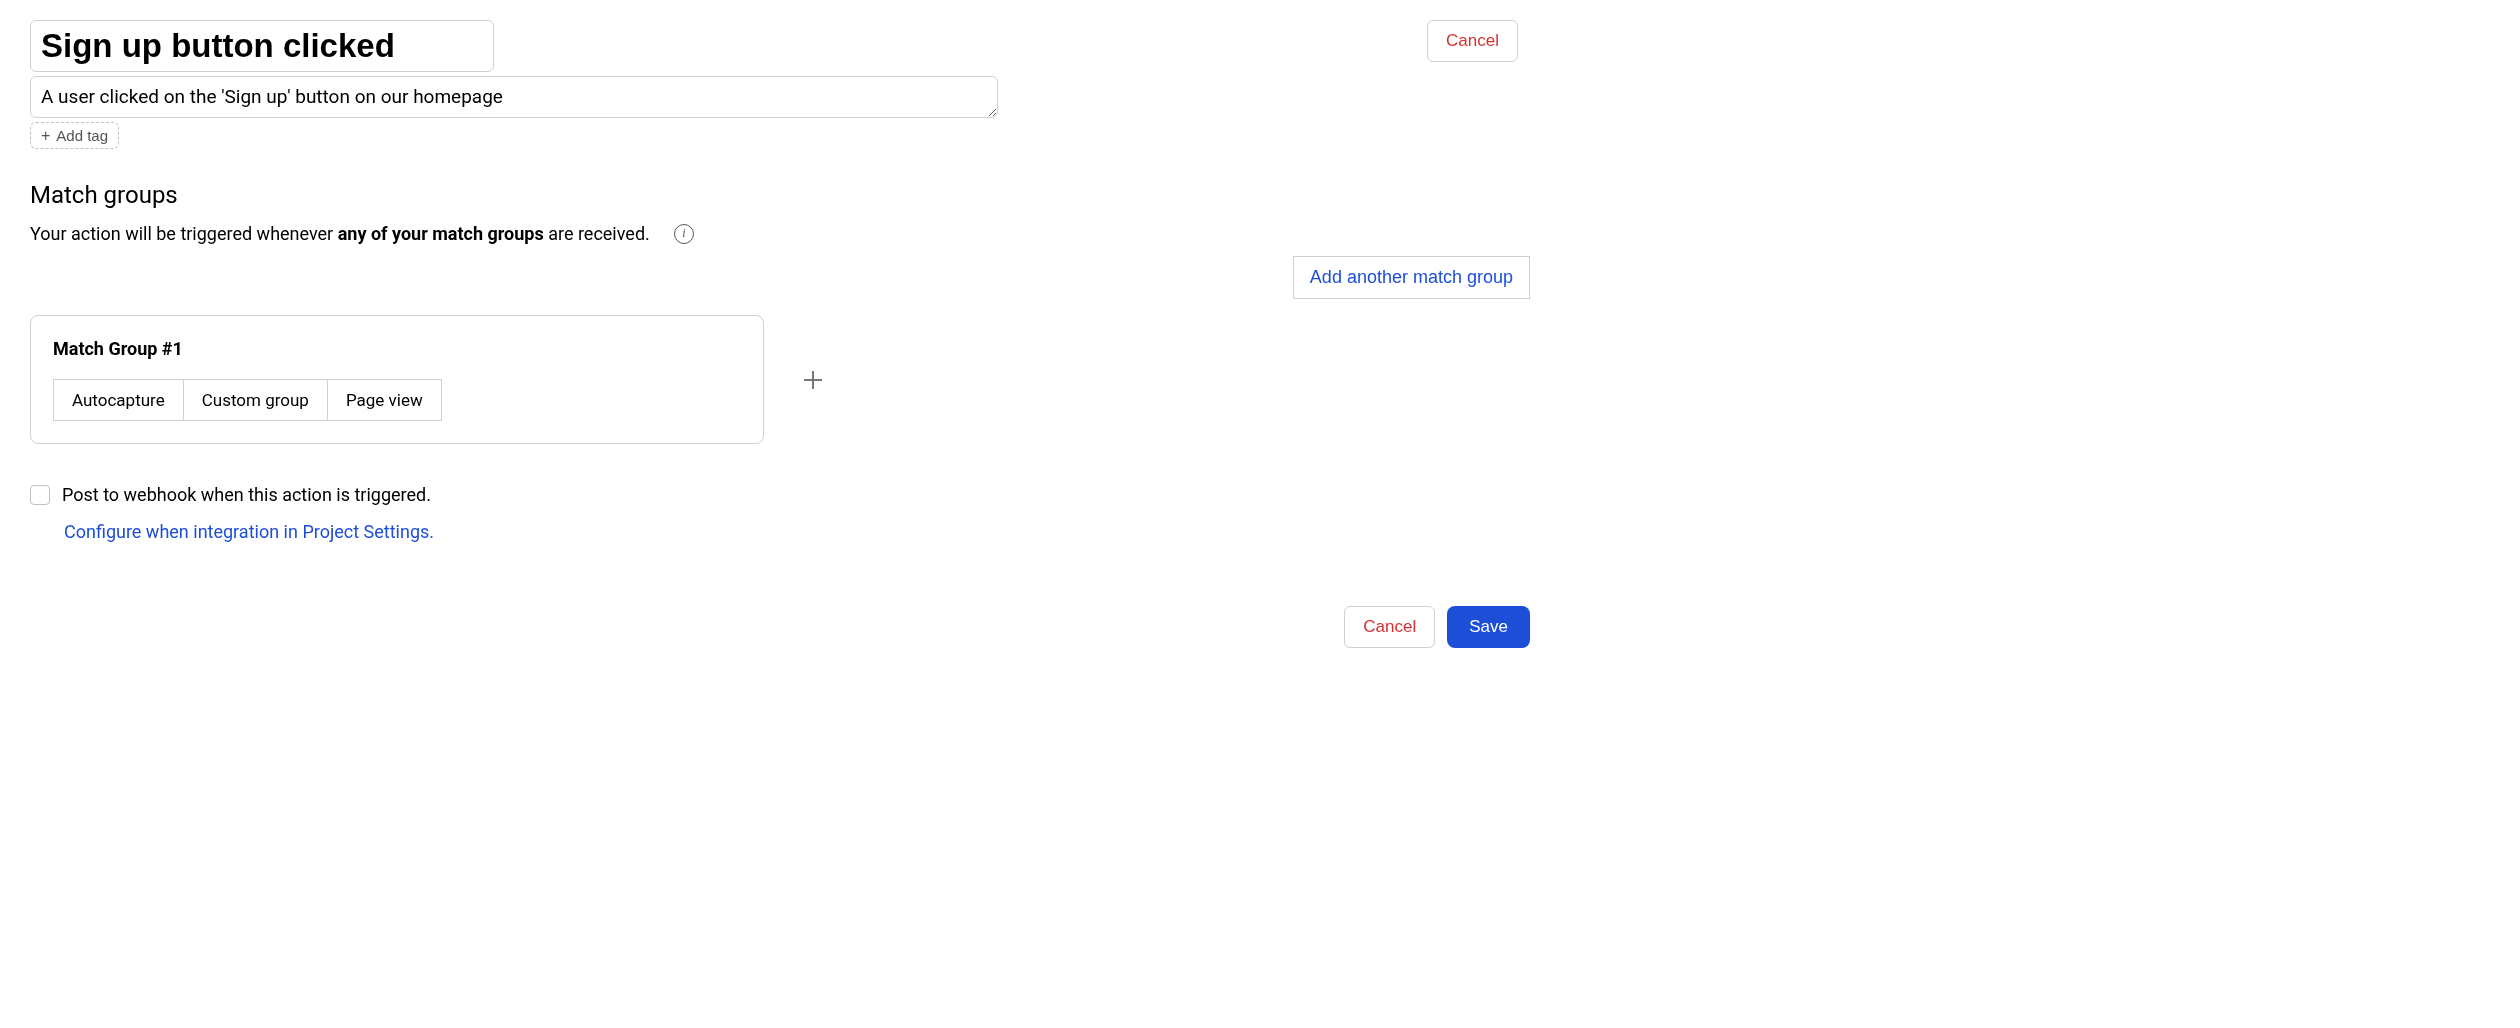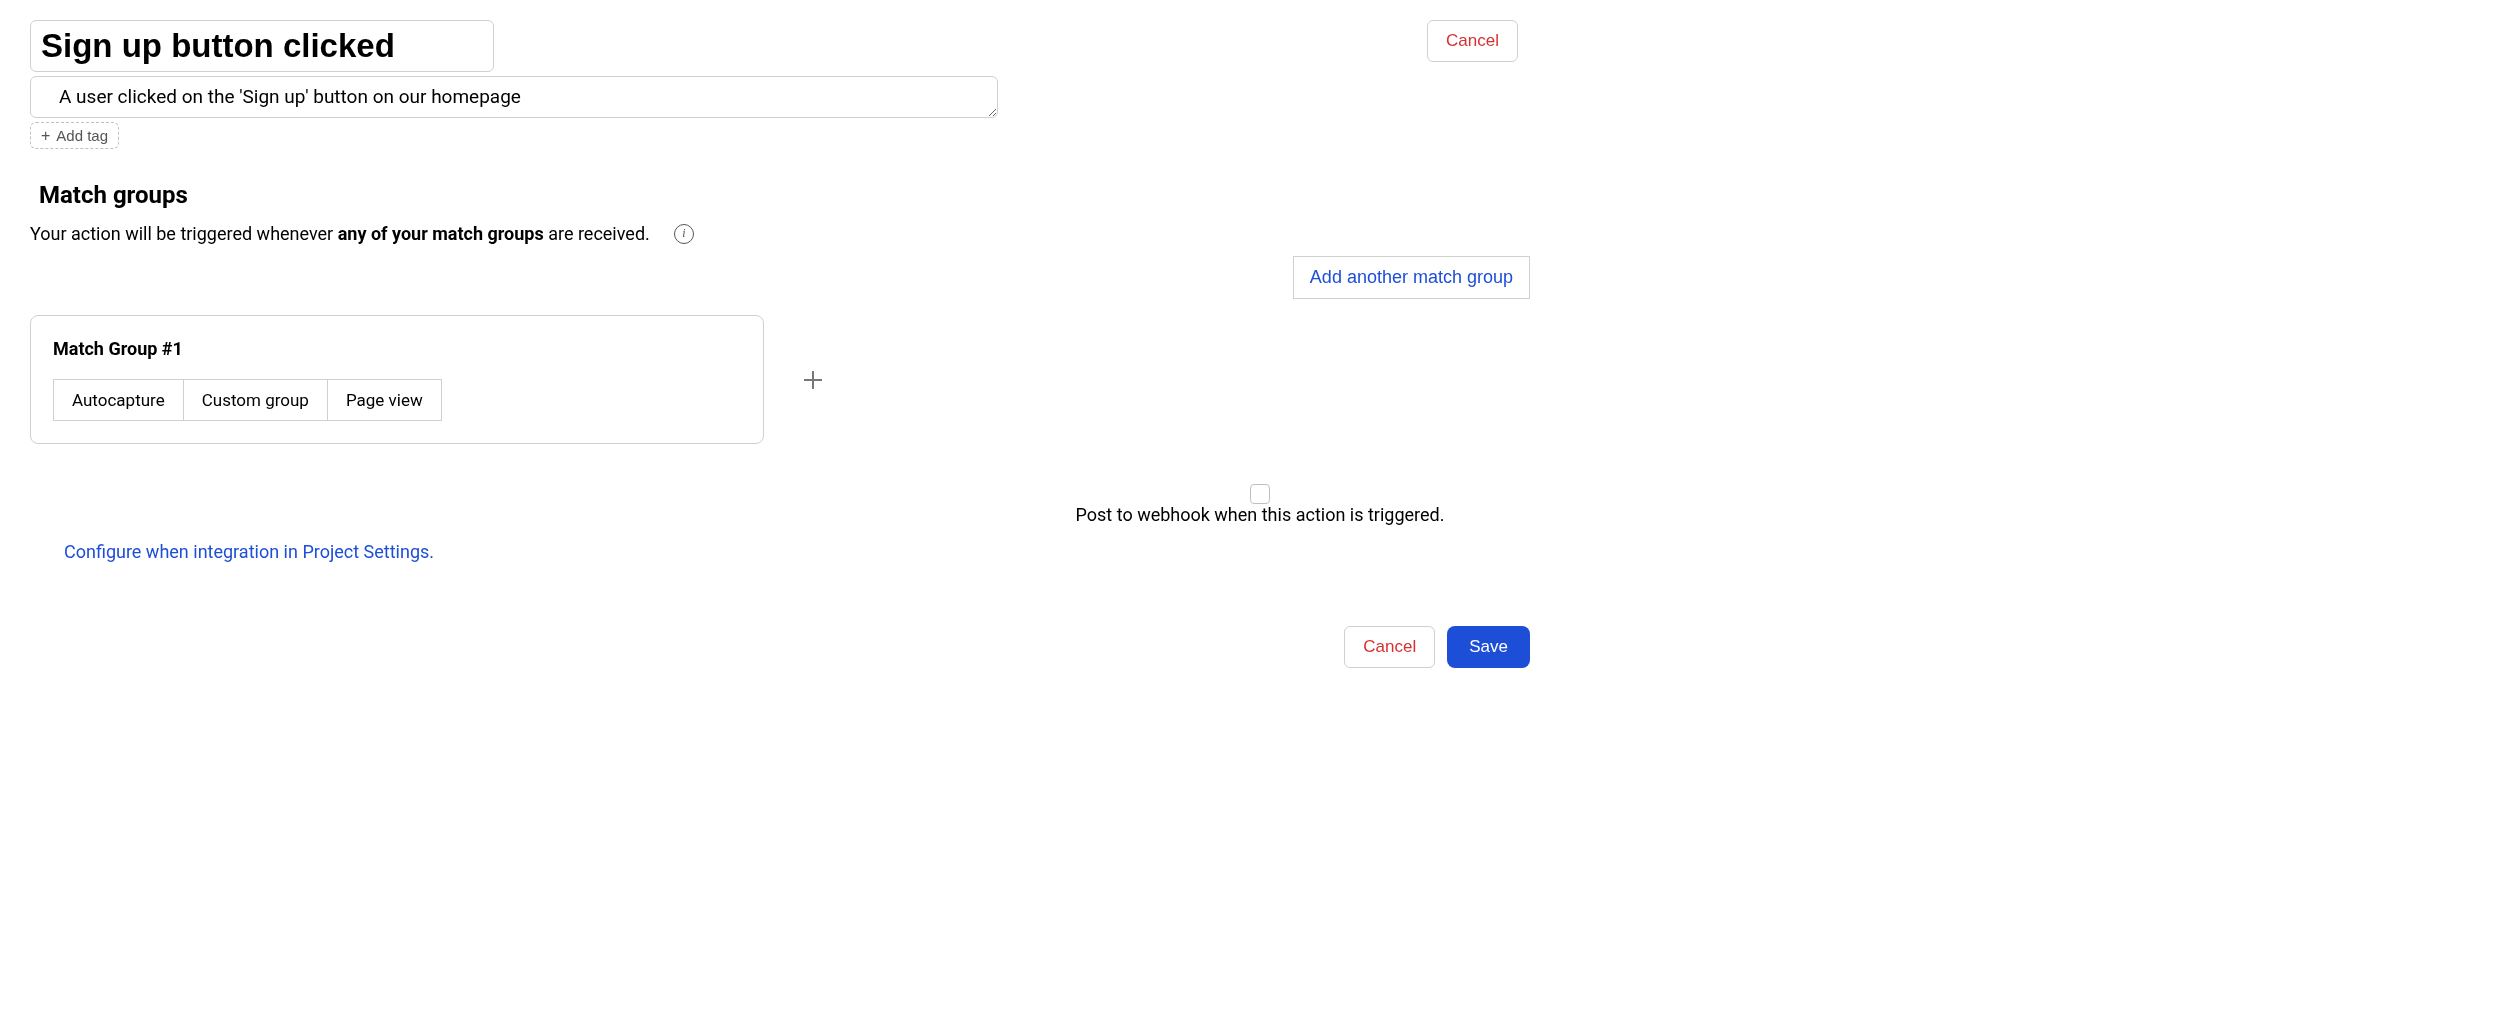--- a/index.html
+++ b/index.html
@@ -32,21 +32,21 @@
       background: #fff;
       color: #d63031;
       font-size: 17px;
       cursor: pointer;
     }
     .description-textarea {
       display: block;
       width: 968px;
       border: 1px solid #d0d0d0;
       border-radius: 6px;
-      padding: 8px 28px;
+      padding: 8px 10px;
       font-size: 19px;
       font-family: inherit;
       margin-top: 4px;
       resize: both;
       height: 42px;
     }
     .add-tag-btn {
       display: inline-flex;
       align-items: center;
       gap: 6px;
@@ -58,23 +58,22 @@
       font-size: 15px;
       cursor: pointer;
       margin-top: 4px;
     }
     .add-tag-btn .plus-icon {
       font-size: 16px;
       line-height: 1;
     }
     .section-heading {
       font-size: 24px;
-      font-weight: 700;
+      font-weight: 400;
       margin-top: 32px;
-      margin-left: 9px;
     }
     .section-desc {
       font-size: 18px;
       color: #000;
       margin-top: 14px;
       display: flex;
       align-items: center;
       gap: 24px;
     }
     .section-desc .bold { font-weight: 700; }
@@ -141,22 +140,22 @@
     .segmented button:last-child { border-right: none; }
     .big-plus {
       color: #777;
       cursor: pointer;
       padding: 6px;
     }
     .big-plus svg { display: block; }
     .checkbox-row {
       display: flex;
       align-items: center;
+      gap: 12px;
       margin-top: 40px;
-      flex-direction: column;
     }
     .checkbox-row input[type="checkbox"] {
       width: 20px; height: 20px;
       border: 1px solid #c0c0c0;
       border-radius: 4px;
       appearance: none;
       cursor: pointer;
     }
     .checkbox-row label {
       font-size: 18px;

